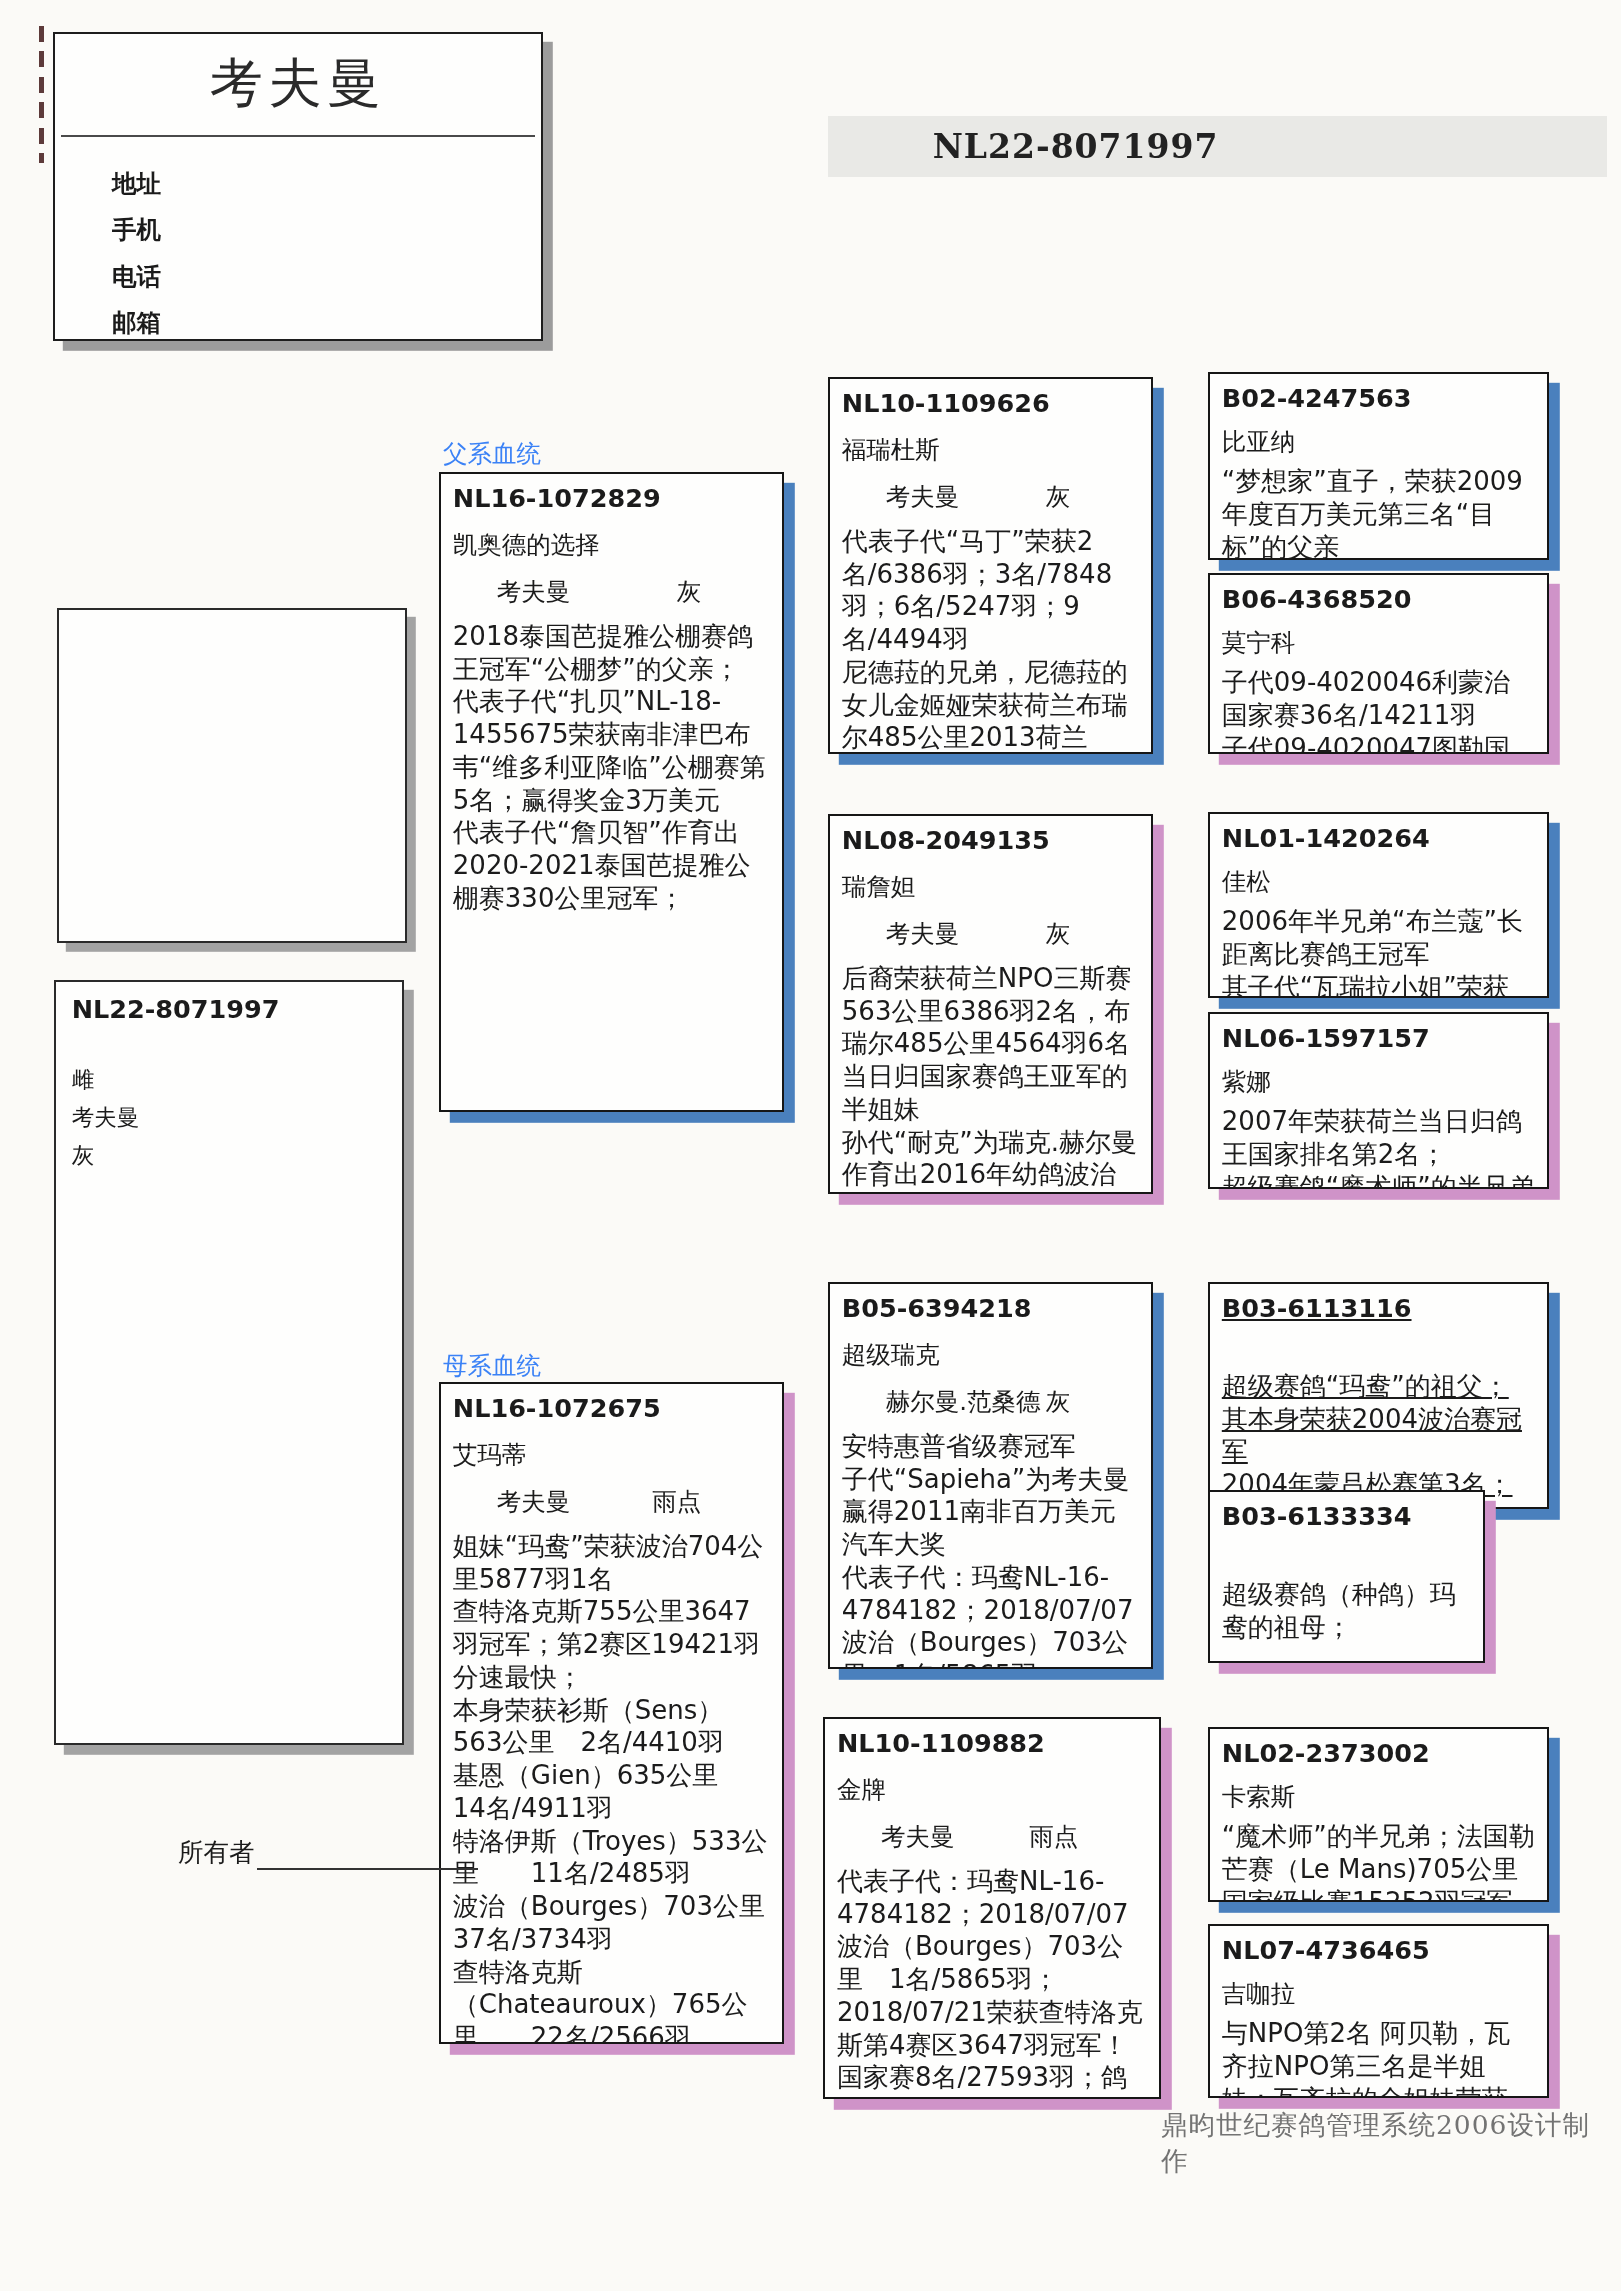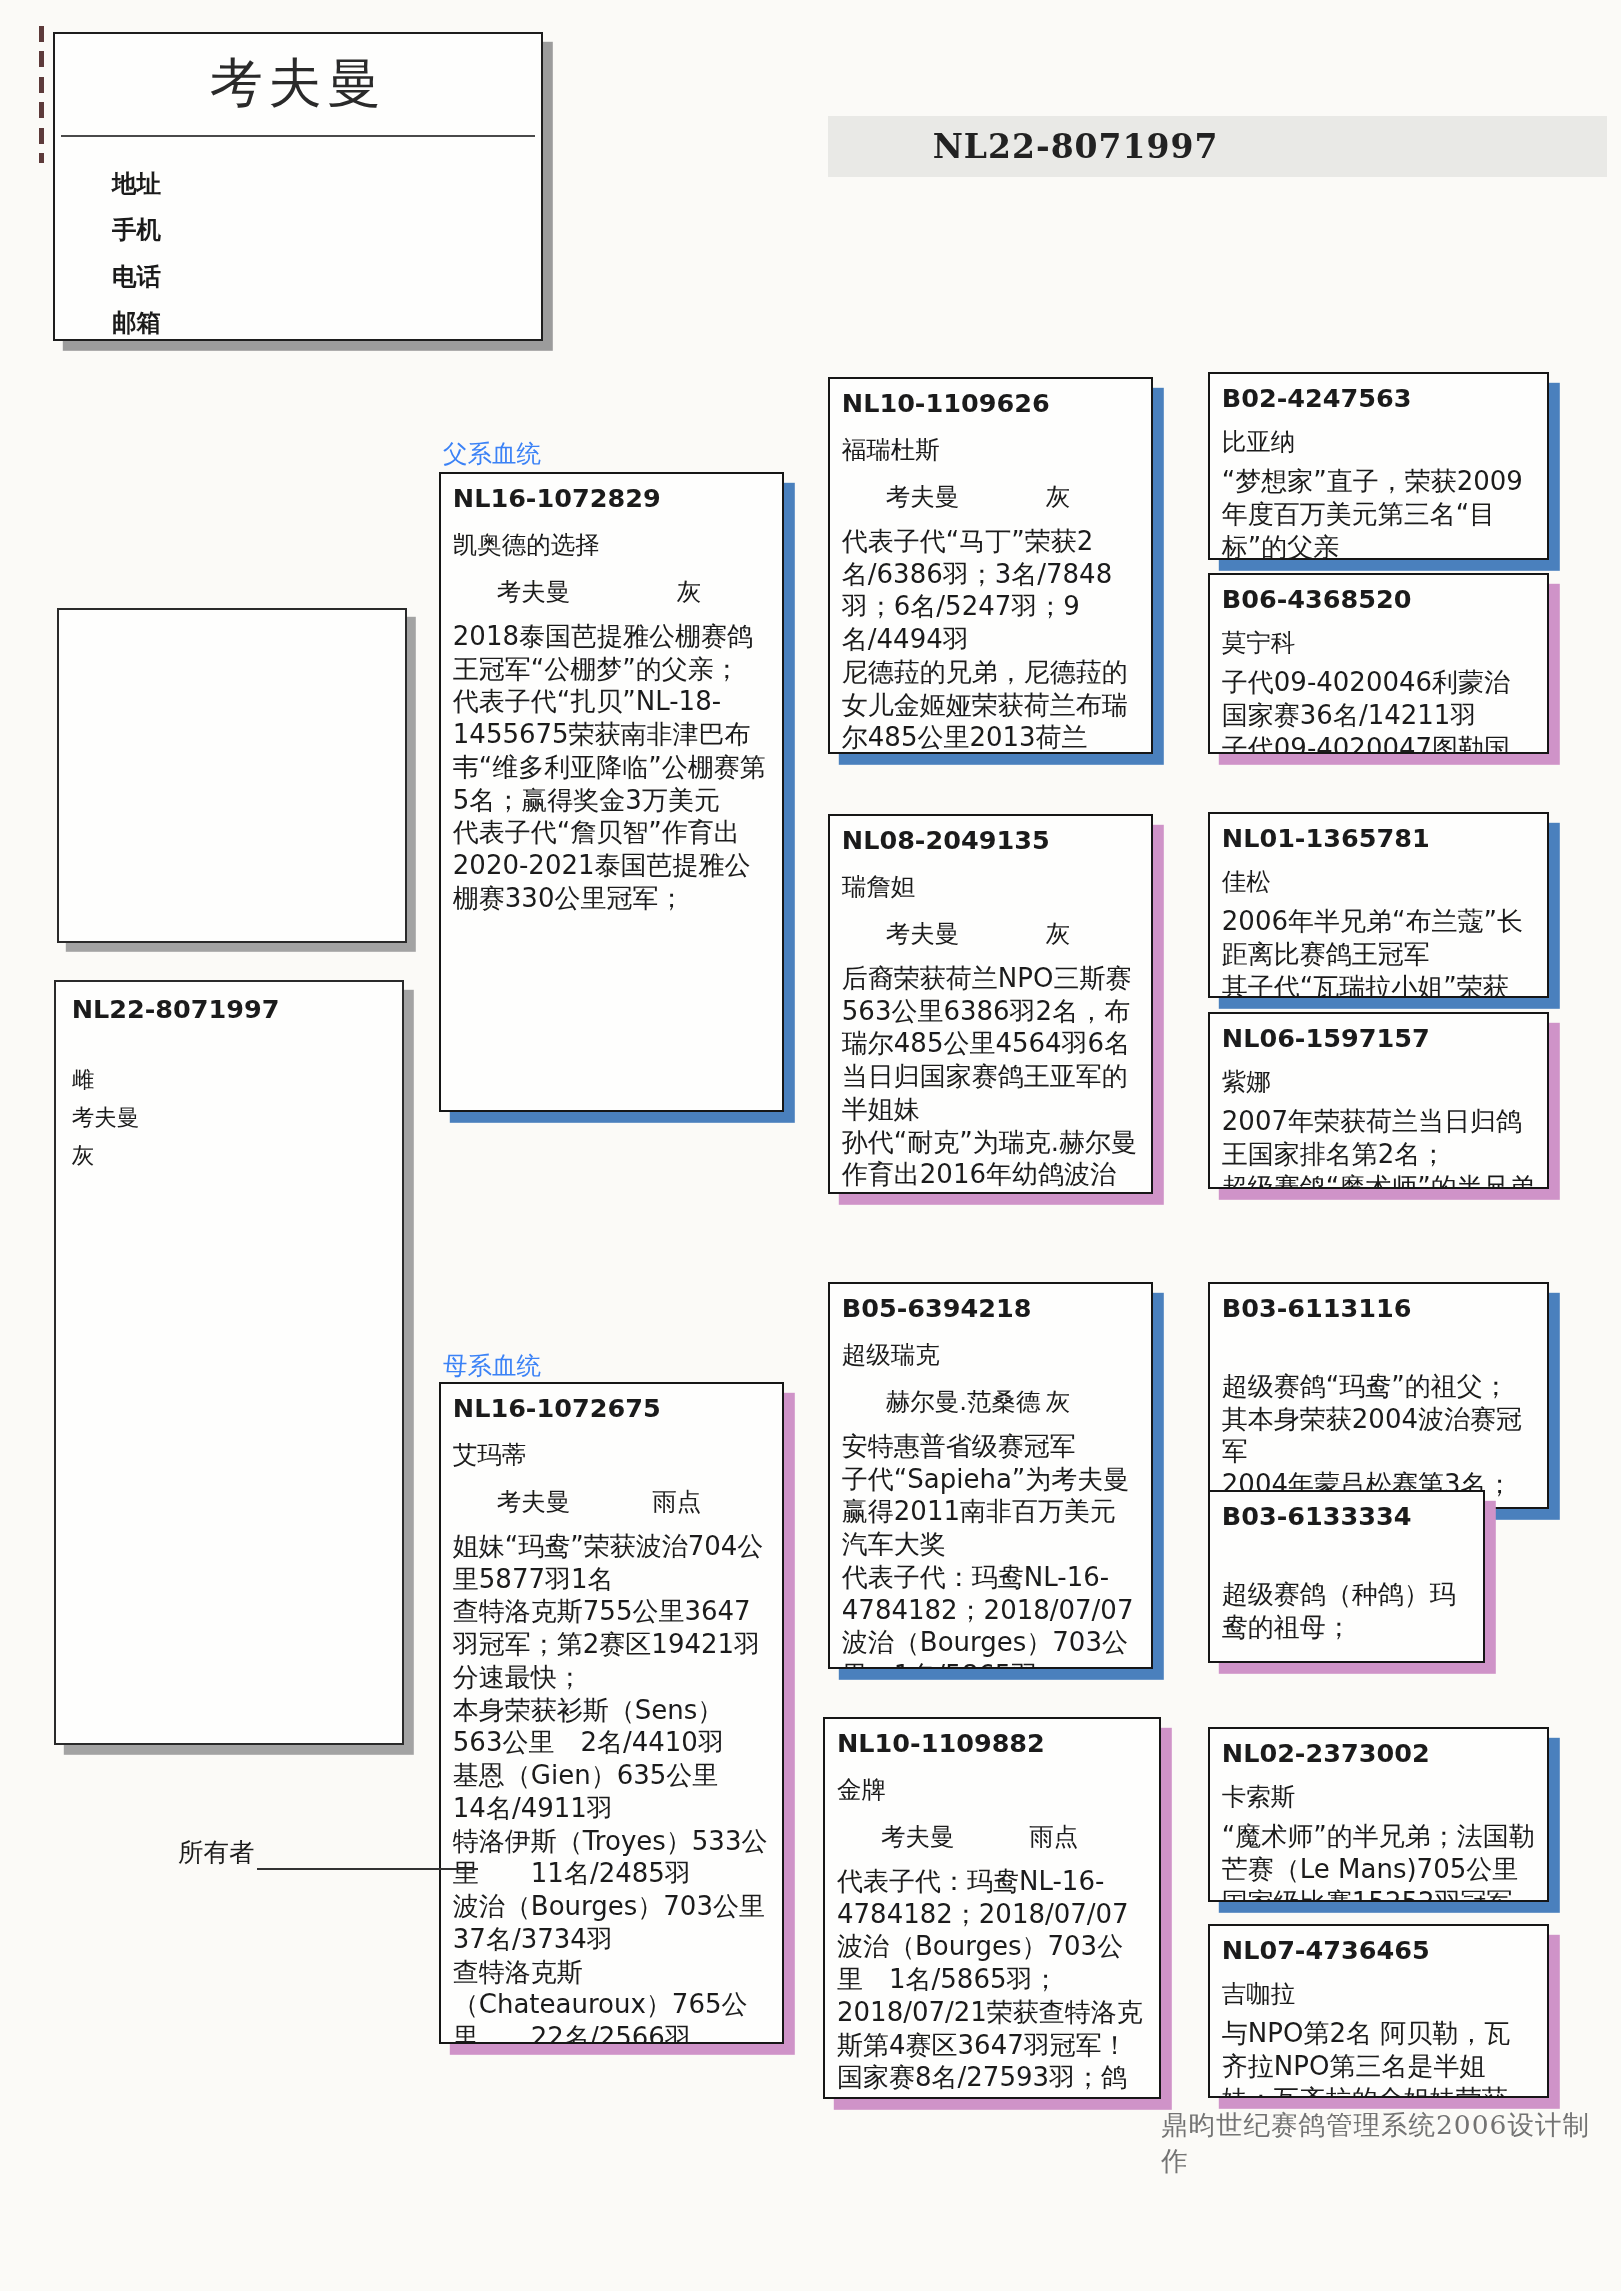--- a/index.html
+++ b/index.html
@@ -76,21 +76,21 @@
   #b0{left:439px;top:472px;width:345px;height:640px;}
   #b1{left:439px;top:1382px;width:345px;height:662px;}
   #b2{left:828px;top:377px;width:325px;height:377px;}
   #b3{left:828px;top:814px;width:325px;height:380px;}
   #b4{left:828px;top:1282px;width:325px;height:387px;}
   #b5{left:823px;top:1717px;width:338px;height:382px;padding-left:12px;}
   #b6{left:1208px;top:372px;width:341px;height:188px;}
   #b7{left:1208px;top:573px;width:341px;height:181px;}
   #b8{left:1208px;top:812px;width:341px;height:186px;}
   #b9{left:1208px;top:1012px;width:341px;height:177px;}
-  #b10{left:1208px;top:1282px;width:341px;height:227px;}
+  #b10{left:1208px;top:1282px;width:341px;height:227px;text-decoration:underline;}
   #b11{left:1208px;top:1490px;width:277px;height:173px;}
   #b12{left:1208px;top:1727px;width:341px;height:175px;}
   #b13{left:1208px;top:1924px;width:341px;height:174px;}
   
   #owner-line{left:178px;top:1835px;font-size:25.5px;}
   #owner-underline{
     display:inline-block;width:221px;border-bottom:2px solid #333;
     height:25.5px;vertical-align:bottom;margin-left:2px;
   }
   
@@ -217,21 +217,21 @@
 
 <div class="pbox gg shadow-pink" id="b7">
   <div class="ring">B06-4368520</div>
   <div class="bname">莫宁科</div>
   <div class="bbody">子代09-4020046利蒙治国家赛36名/14211羽
 子代09-4020047图勒国家赛
 ⋯⋯名/⋯⋯⋯羽</div>
 </div>
 
 <div class="pbox gg shadow-blue" id="b8">
-  <div class="ring">NL01-1365781</div>
+  <div class="ring">NL01-1420264</div>
   <div class="bname">佳松</div>
   <div class="bbody">2006年半兄弟“布兰蔻”长距离比赛鸽王冠军
 其子代“瓦瑞拉小姐”荣获
 2011年长距离国家鸽王冠军</div>
 </div>
 
 <div class="pbox gg shadow-pink" id="b9">
   <div class="ring">NL06-1597157</div>
   <div class="bname">紫娜</div>
   <div class="bbody">2007年荣获荷兰当日归鸽王国家排名第2名；

